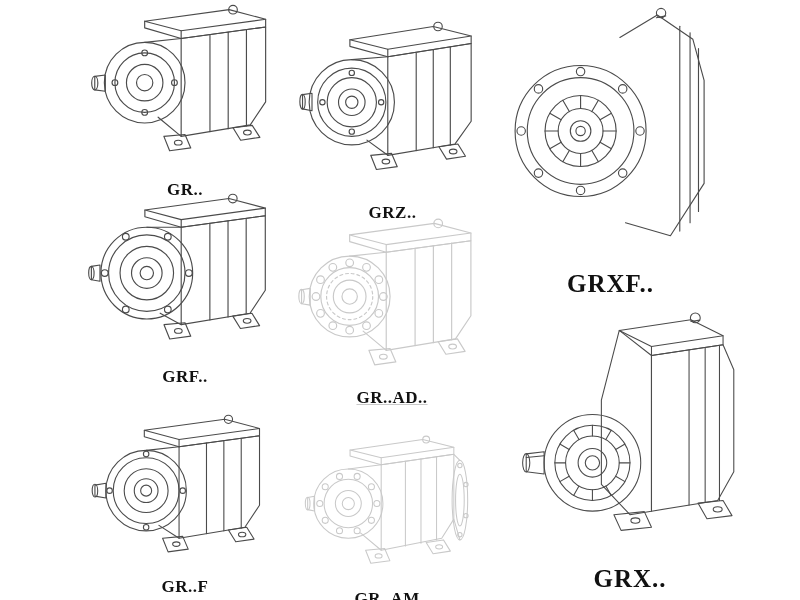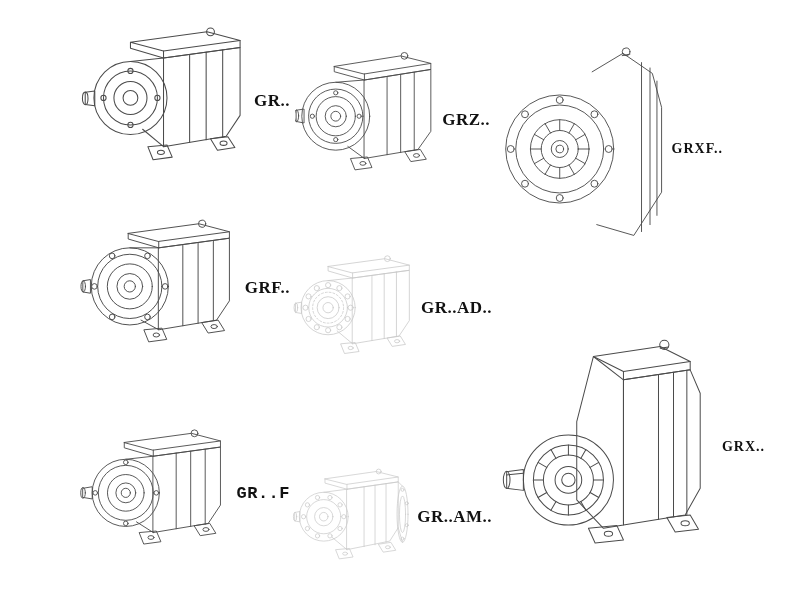--- a/index.html
+++ b/index.html
@@ -1,39 +1,39 @@
 <!DOCTYPE html>
 <html><head>
 <meta charset="utf-8">
 <style>
   html,body{margin:0;padding:0;background:#ffffff;}
   .canvas{
     position:relative;width:800px;height:600px;background:#ffffff;overflow:hidden;
     font-family:"Liberation Serif", serif;
   }
   .cell{
-    position:absolute;display:flex;flex-direction:row;
+    position:absolute;display:flex;flex-direction:column;
     align-items:center;justify-content:space-between;
   }
   .cell svg{display:block;}
   .lbl{
     font-weight:700;color:#111111;font-size:17px;letter-spacing:0.5px;
     text-align:center;white-space:nowrap;
   }
-  .lbl.big{font-size:14px;letter-spacing:1px;}
+  .lbl.big{font-size:25px;letter-spacing:1px;}
   .solid{color:#4b4b4b;}
-  .phantom{color:#c9c9c9;}
+  .phantom{color:#c9c9c9;text-decoration:underline;}
   .ln{fill:none;stroke:currentColor;stroke-width:1.2;stroke-linejoin:round;stroke-linecap:round;}
   
   .c-gr   {left:80px;  top:2px;   width:210px; height:198px;}
   .c-grz  {left:295px; top:17px;   width:195px; height:206px;}
   .c-grxf {left:498px; top:0px;   width:225px; height:298px;}
   .c-grf  {left:80px;  top:189px; width:210px; height:198px;}
   .c-grad {left:292px; top:208px; width:200px; height:200px;}
-  .c-grft {left:80px;  top:401px; width:210px; height:185px;font-family:Liberation Mono, monospace;}
+  .c-grft {left:80px;  top:412px; width:210px; height:185px;}
   .c-gram {left:292px; top:424px; width:200px; height:185px;}
   .c-grx  {left:495px; top:300px; width:270px; height:293px;gap:10px;}
 </style>
 </head>
 <body>
 
 <div class="canvas">
 
   <div class="cell c-gr solid">
     <svg viewBox="0 0 200 175" width="200" height="168">

